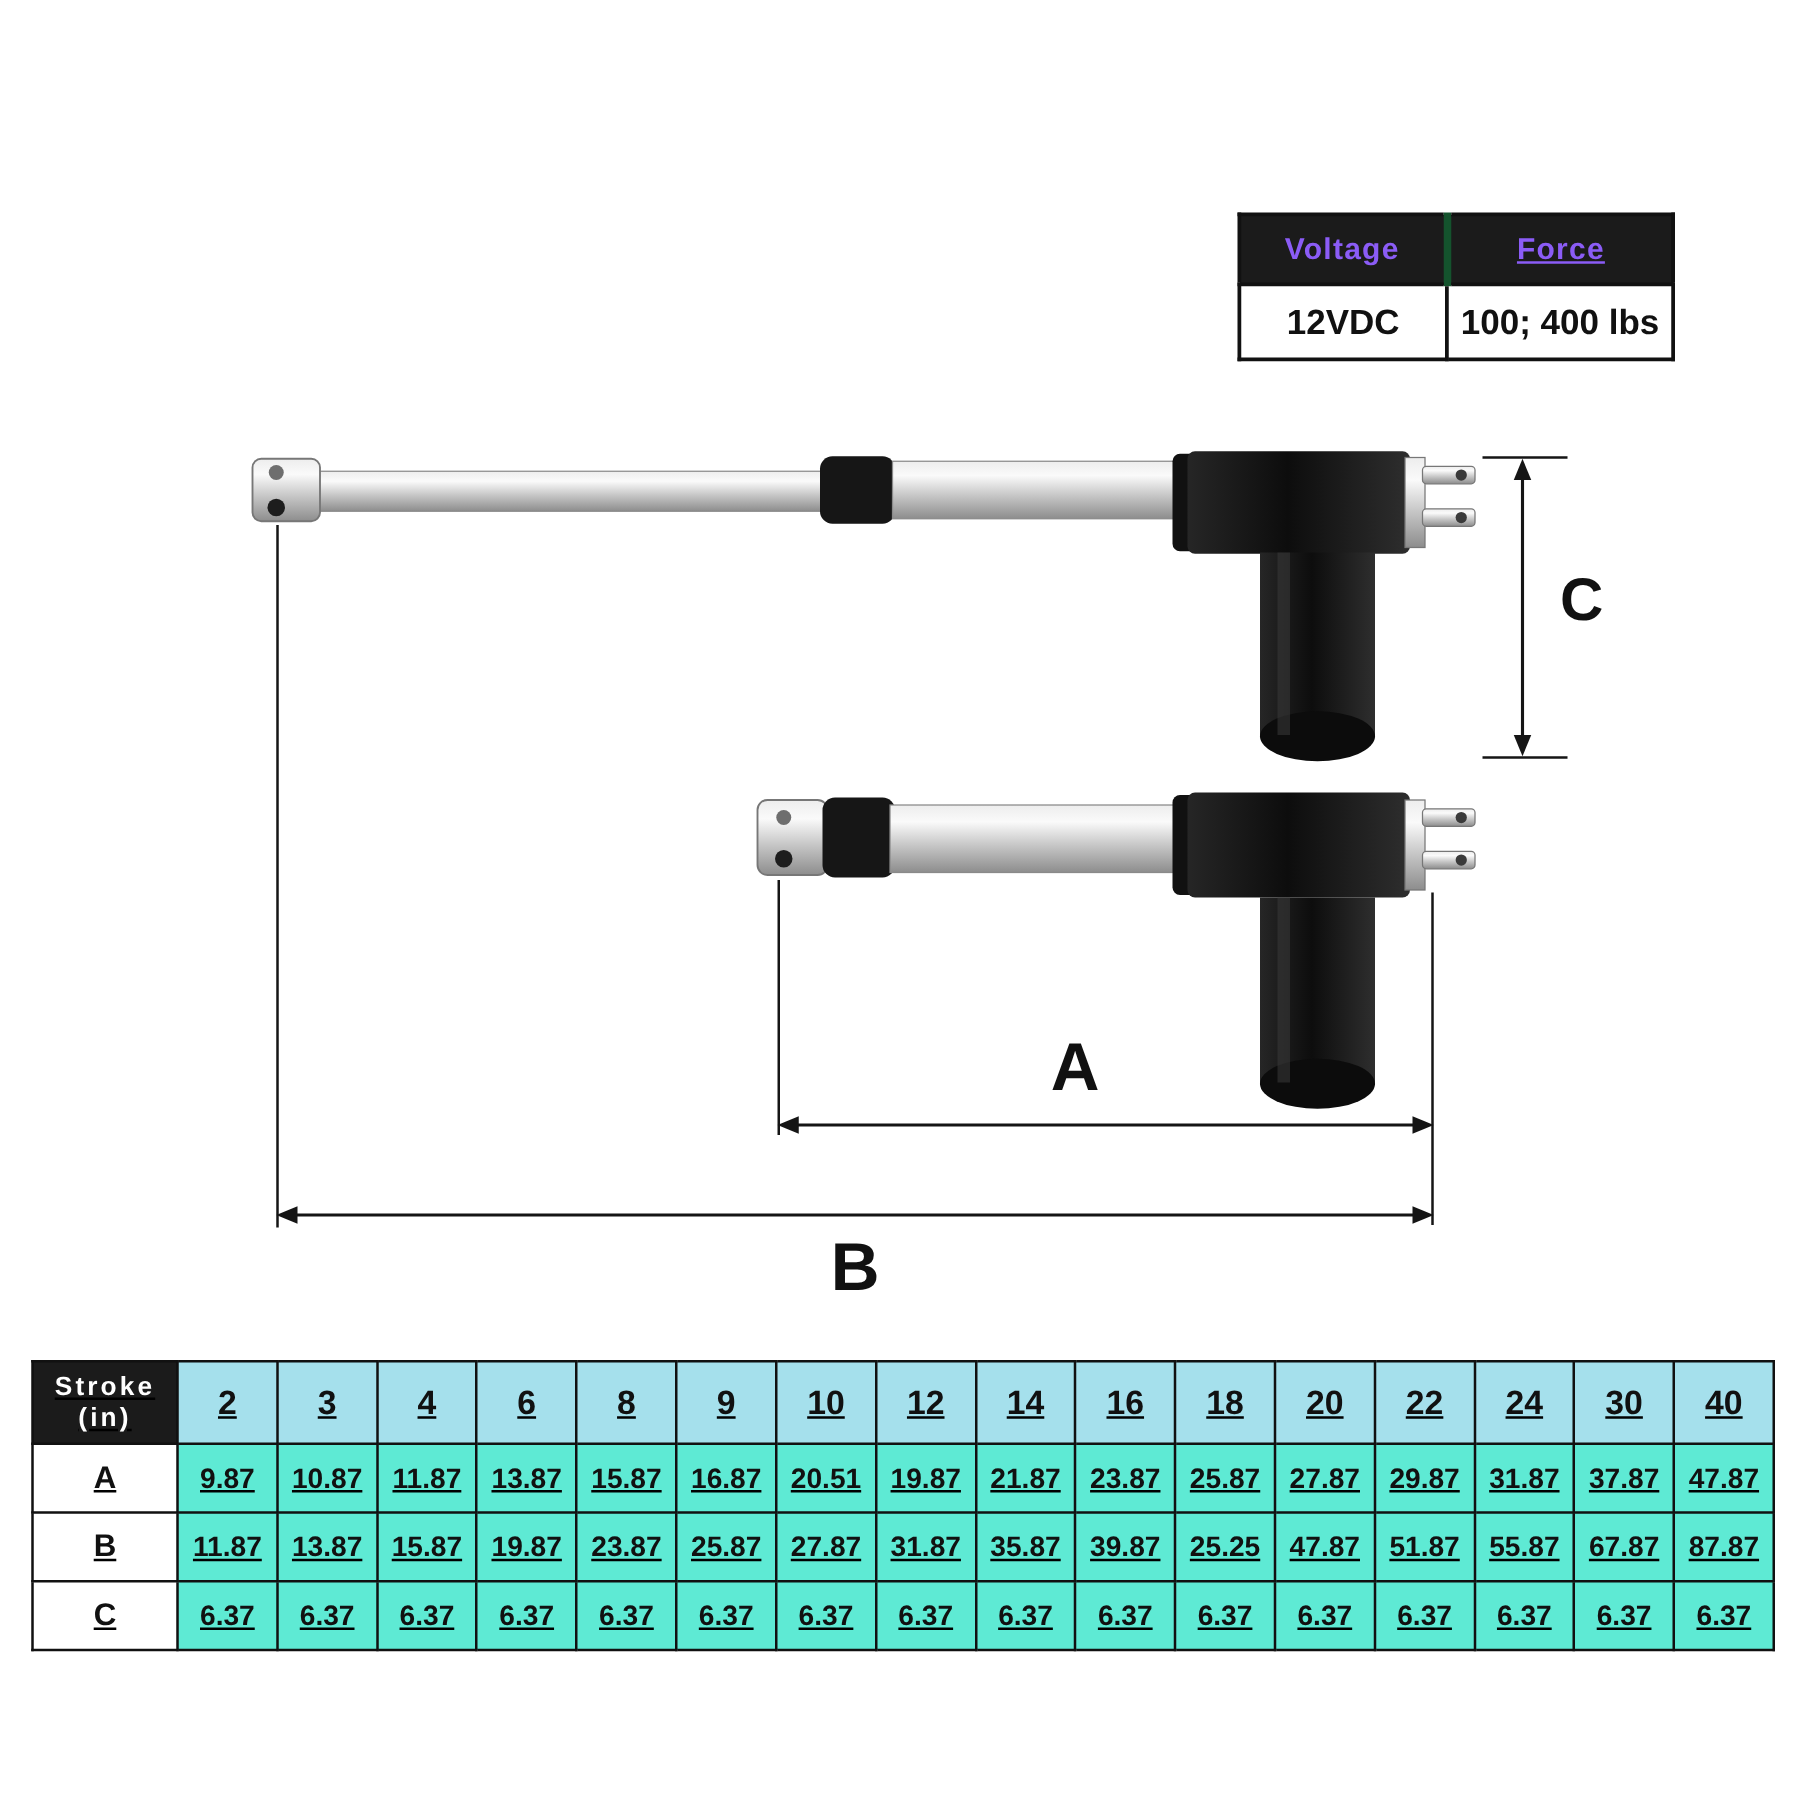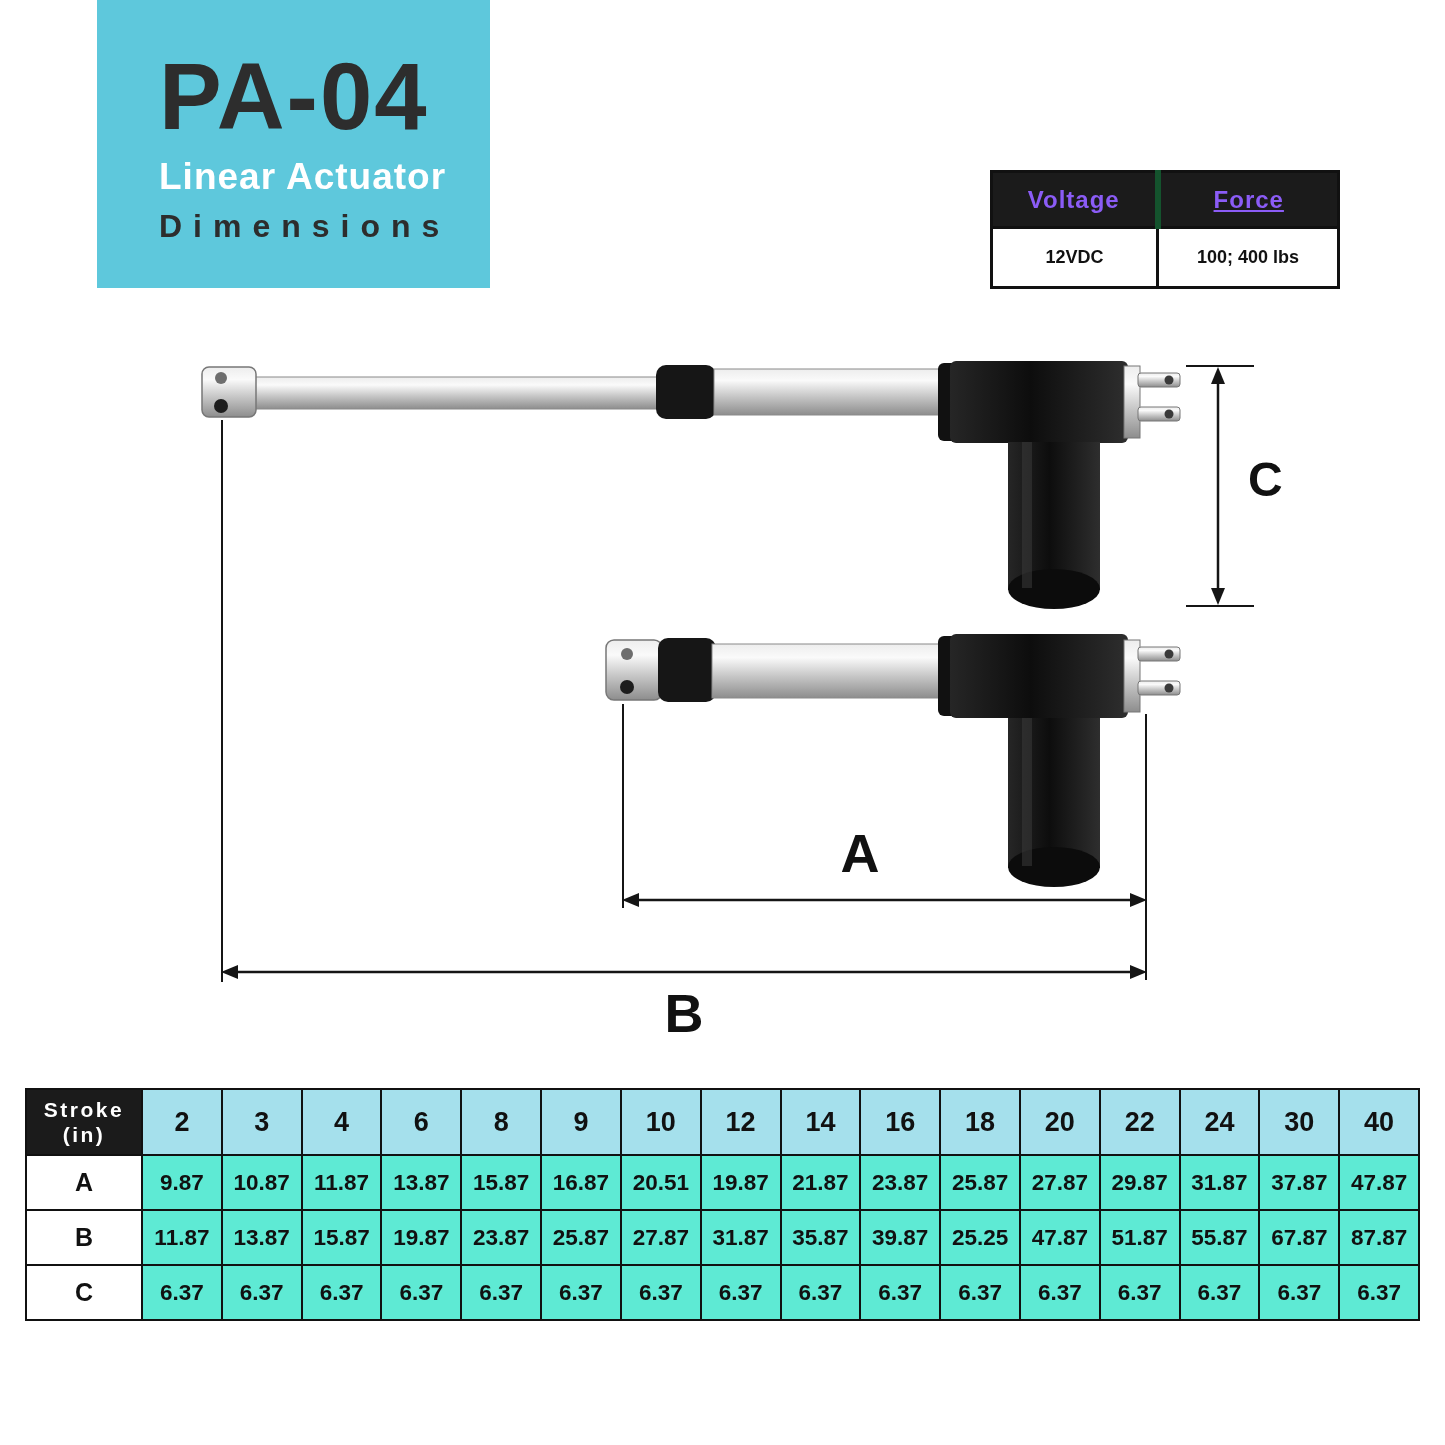--- a/index.html
+++ b/index.html
@@ -38,37 +38,37 @@
     position:absolute;left:990px;top:170px;width:347px;
     border-collapse:collapse;table-layout:fixed;
     border:3px solid #111;
   }
   .spec-table th{
     background:var(--dark);color:#8b5cf6;font-size:24px;font-weight:bold;
     height:56px;text-align:center;letter-spacing:1px;
   }
   .spec-table thead th + th{border-left:6px solid #14532d;text-decoration:underline;}
   .spec-table td{
-    background:#fff;color:#111;font-size:18px;font-weight:bold;
+    background:#fff;color:#111;font-size:28px;font-weight:bold;
     height:60px;text-align:center;border:3px solid #111;
   }
   .spec-table col.c1{width:166px;}
   .spec-table col.c2{width:181px;}
 
   
   .diagram{position:absolute;inset:0;pointer-events:none;}
   .dim-line{stroke:#151515;stroke-width:2.5;fill:none;}
   .dim-ext{stroke:#151515;stroke-width:2;fill:none;}
   .dim-arrow{fill:#151515;}
   .dim-label{font-family:"Liberation Sans",sans-serif;font-weight:bold;fill:#111;}
 
   
   .stroke-table{
     position:absolute;left:25px;top:1088px;width:1395px;
-    border-collapse:collapse;table-layout:fixed;
+    border-collapse:collapse;table-layout:fixed;text-decoration:underline;
   }
   .stroke-table th,.stroke-table td{
     border:2px solid #111;text-align:center;font-weight:bold;color:#111;
   }
   .stroke-table thead th{
     background:var(--table-head-bg);font-size:27px;height:66px;
   }
   .stroke-table thead th.corner{
     background:var(--dark);color:#fff;font-size:21px;line-height:1.2;
     white-space:pre-line;letter-spacing:2.5px;
@@ -78,25 +78,20 @@
   }
   .stroke-table tbody td{
     background:#5eead4;font-size:22.5px;height:55px;
   }
 </style>
 </head>
 <body>
 
 <div class="page">
 
-  <div class="brand-block">
-    <div class="brand-title">PA-04</div>
-    <div class="brand-sub1">Linear Actuator</div>
-    <div class="brand-sub2">Dimensions</div>
-  </div>
 
   <table class="spec-table">
     <colgroup>
         <col class="c1">
         <col class="c2">
       </colgroup>
     <thead>
       <tr>
         <th>Voltage</th>
         <th>Force</th>

